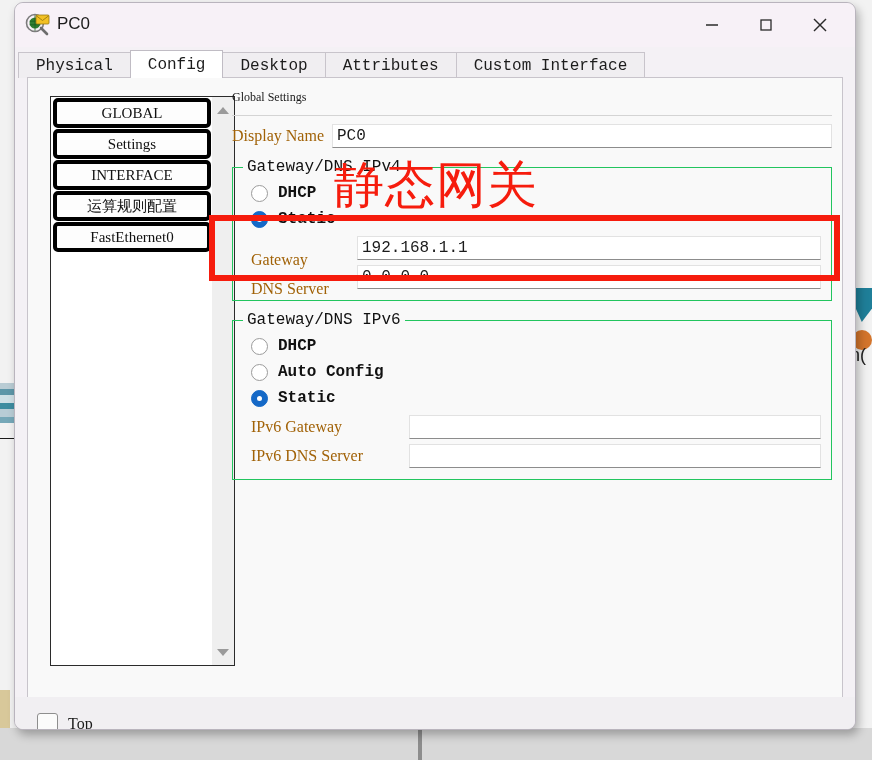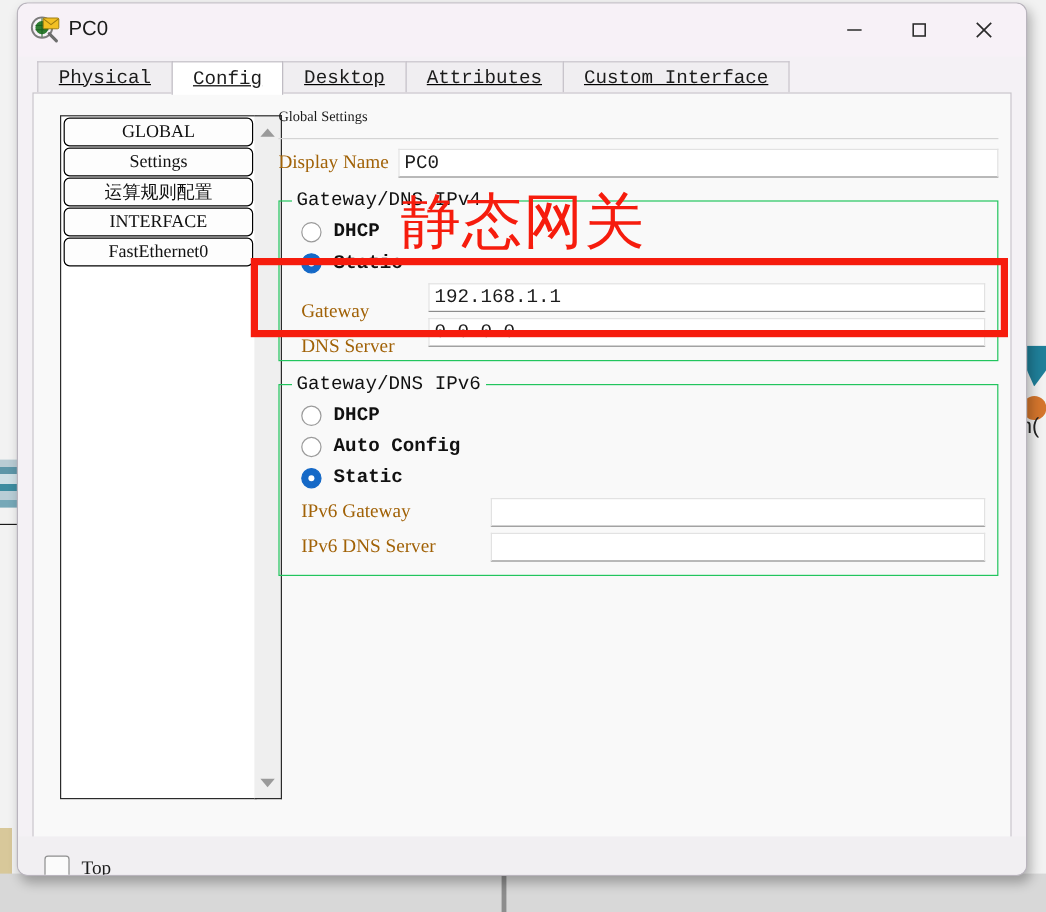--- a/index.html
+++ b/index.html
@@ -92,23 +92,23 @@
     position: absolute; top: 0; width: 54px; height: 44px;
     display: flex; align-items: center; justify-content: center;
     color: #2a2a2a;
   }
   #btn-min  { right: 116px; }
   #btn-max  { right: 62px; }
   #btn-close{ right: 8px; }
 
   
   #tabbar {
-    position: absolute; left: 16px; top: 48px;
+    position: absolute; left: 3px; top: 48px;
     height: 27px;
-    display: flex;  text-decoration: underline;
+    display: flex; align-items: flex-end;
   }
   .tab {
     height: 25px;
     padding: 0 17px;
     display: flex; align-items: center;
     font-size: 16px; color: #1c1c1c;
     background: #f0eef1;
     border: 1px solid #c8c4cb;
     border-bottom: none;
     margin-right: -1px;
@@ -134,21 +134,21 @@
     position: absolute; left: 22px; top: 18px;
     width: 162px; height: 568px;
     background: #ffffff;
     border: 1px solid #2b2b2b;
     overflow: hidden;
   }
   .side-item {
     margin: 1px 2px;
     height: 22px;
     display: flex; align-items: center; justify-content: center;
-    border: 1px solid #000000;
+    border: 4px solid #000000;
     border-radius: 5px;
     background: #fdfdfd;
     font-size: 15px;
     color: #111;
     font-family: "Liberation Serif", serif;
   }
   .side-item.cjk { font-family: "DejaVu Sans", sans-serif; font-size: 15px; }
 
   #sb-track {
     position: absolute; left: 184px; top: 18px;
@@ -362,22 +362,22 @@
     <div class="tab">Desktop</div>
     <div class="tab">Attributes</div>
     <div class="tab">Custom Interface</div>
   </div>
 
   <div id="content">
 
     <div id="sidebar">
       <div class="side-item">GLOBAL</div>
       <div class="side-item">Settings</div>
+      <div class="side-item">INTERFACE</div>
       <div class="side-item cjk">运算规则配置</div>
-      <div class="side-item">INTERFACE</div>
       <div class="side-item">FastEthernet0</div>
     </div>
 
     <div id="sb-track">
       <div class="sb-arrow" id="sb-up">
         <span class="tri-up"></span>
       </div>
       <div class="sb-arrow" id="sb-down">
         <span class="tri-down"></span>
       </div>

